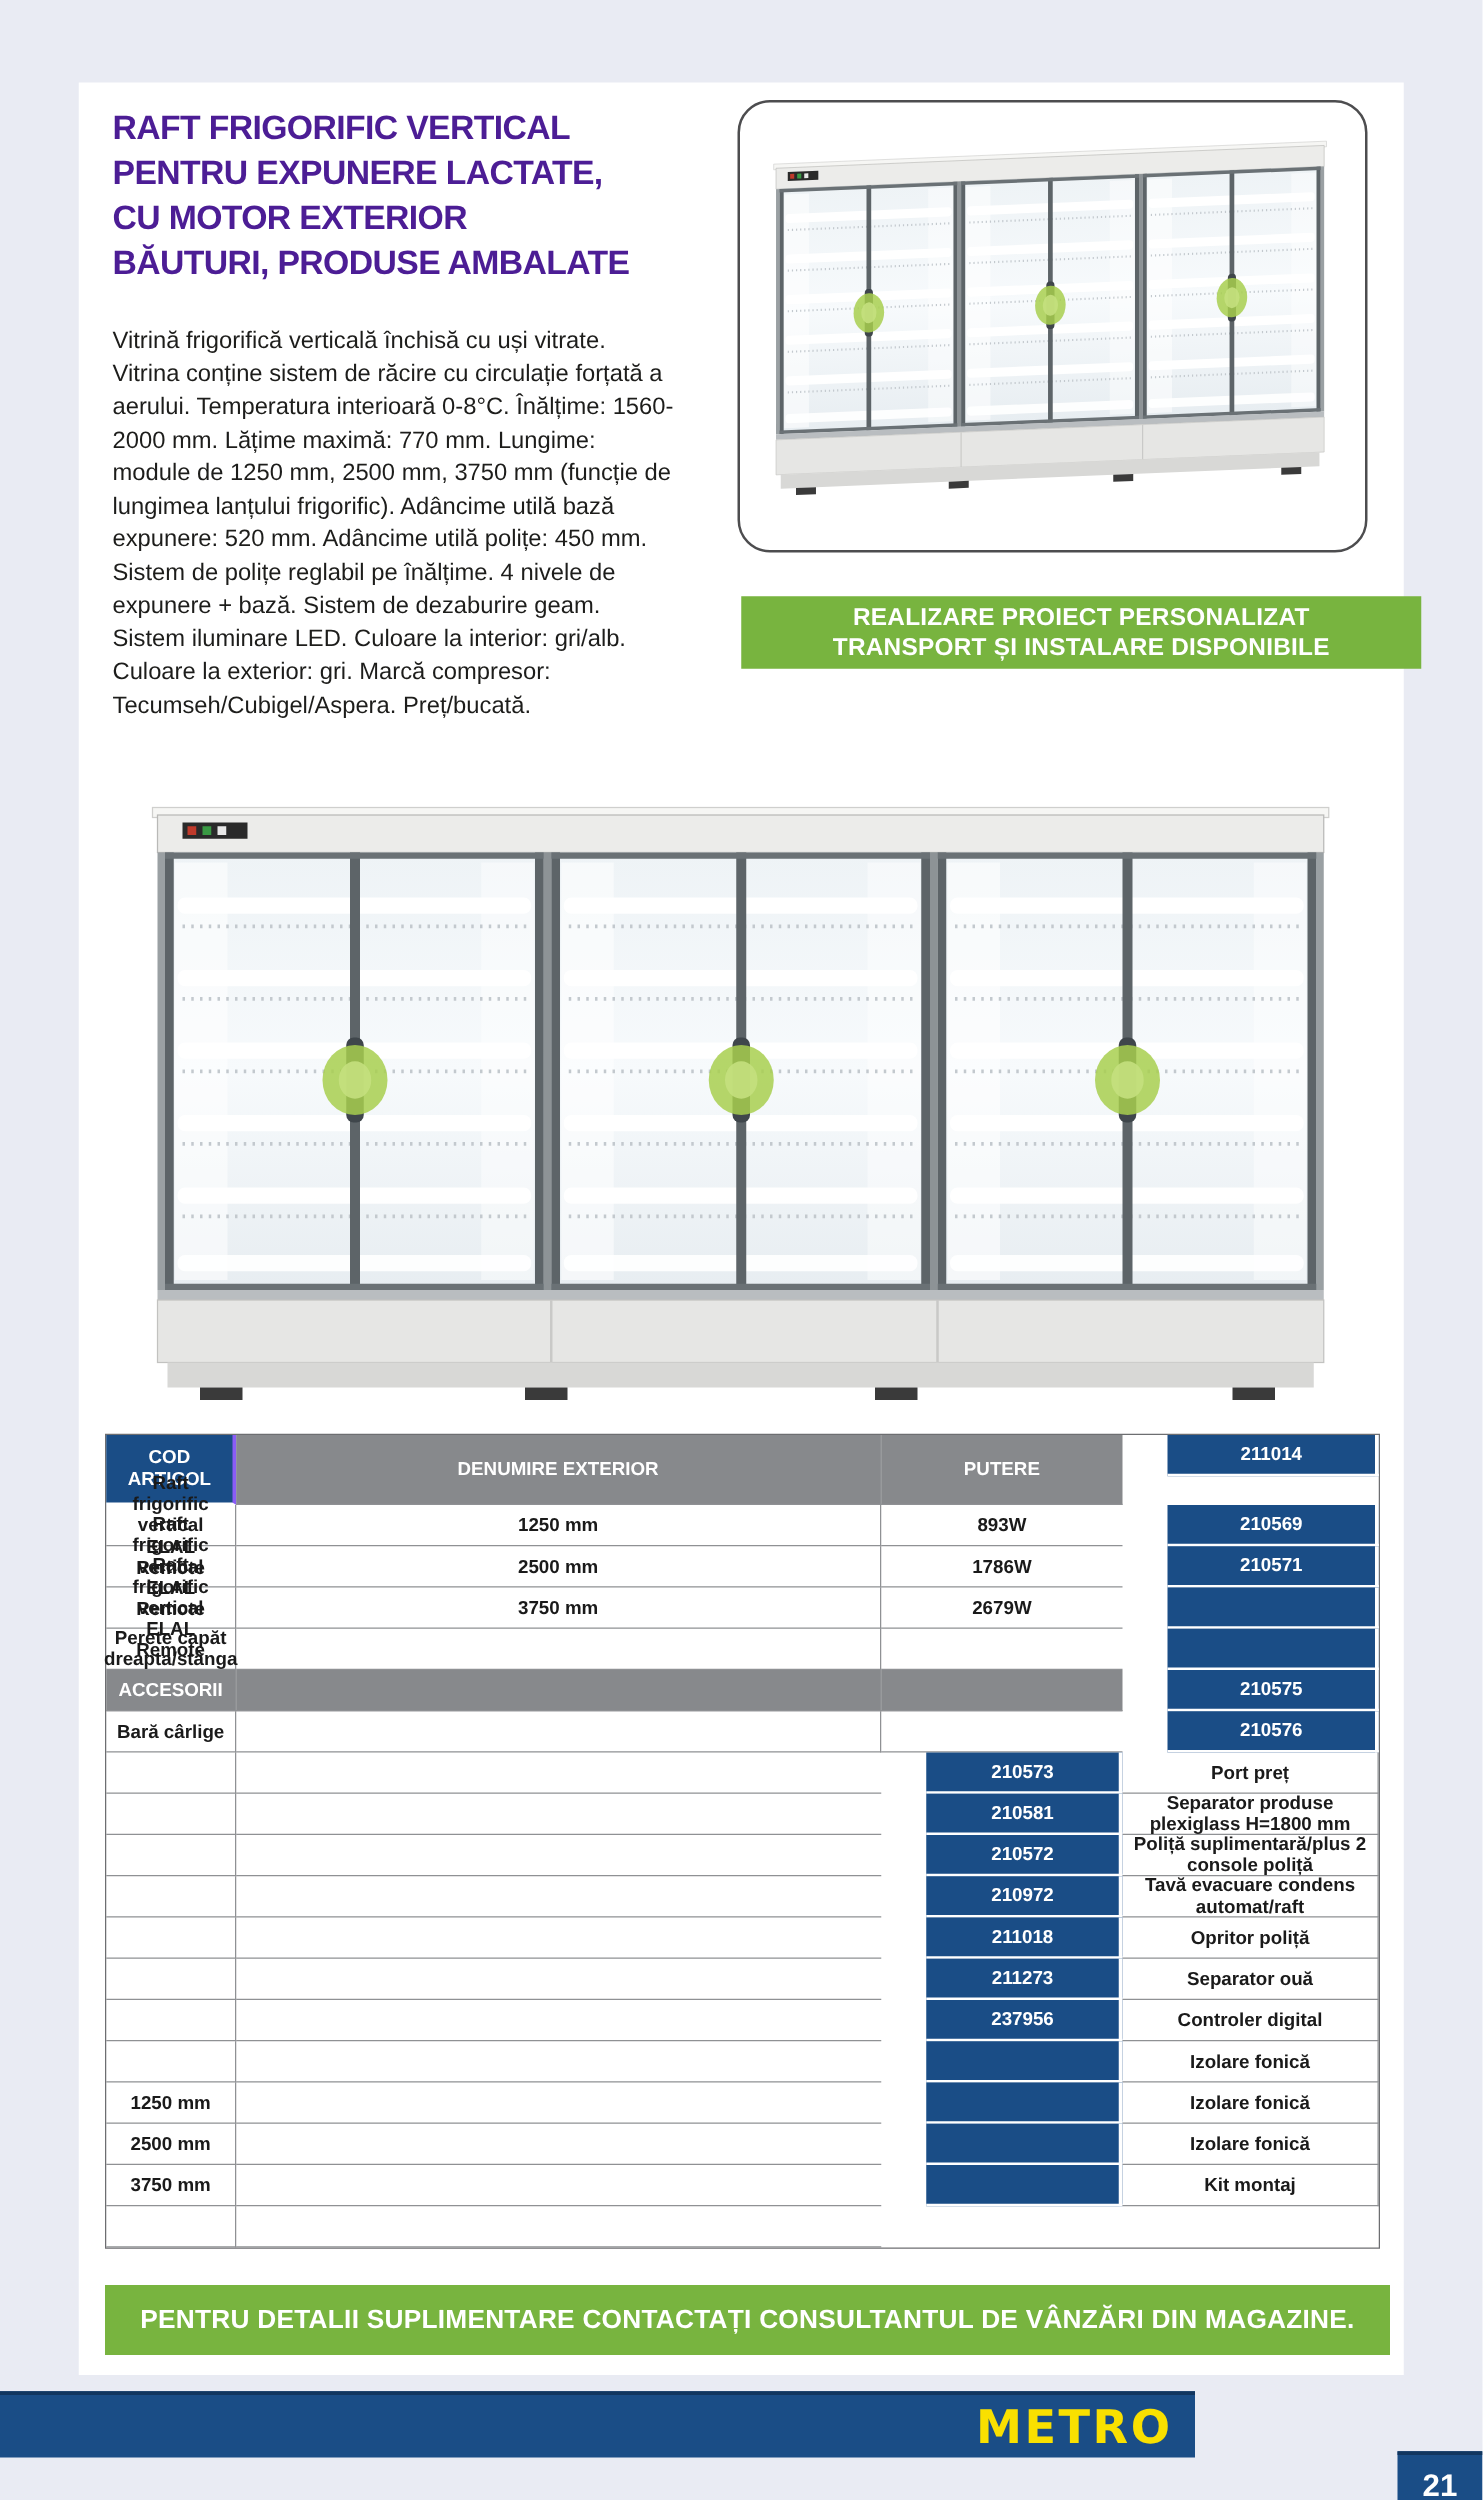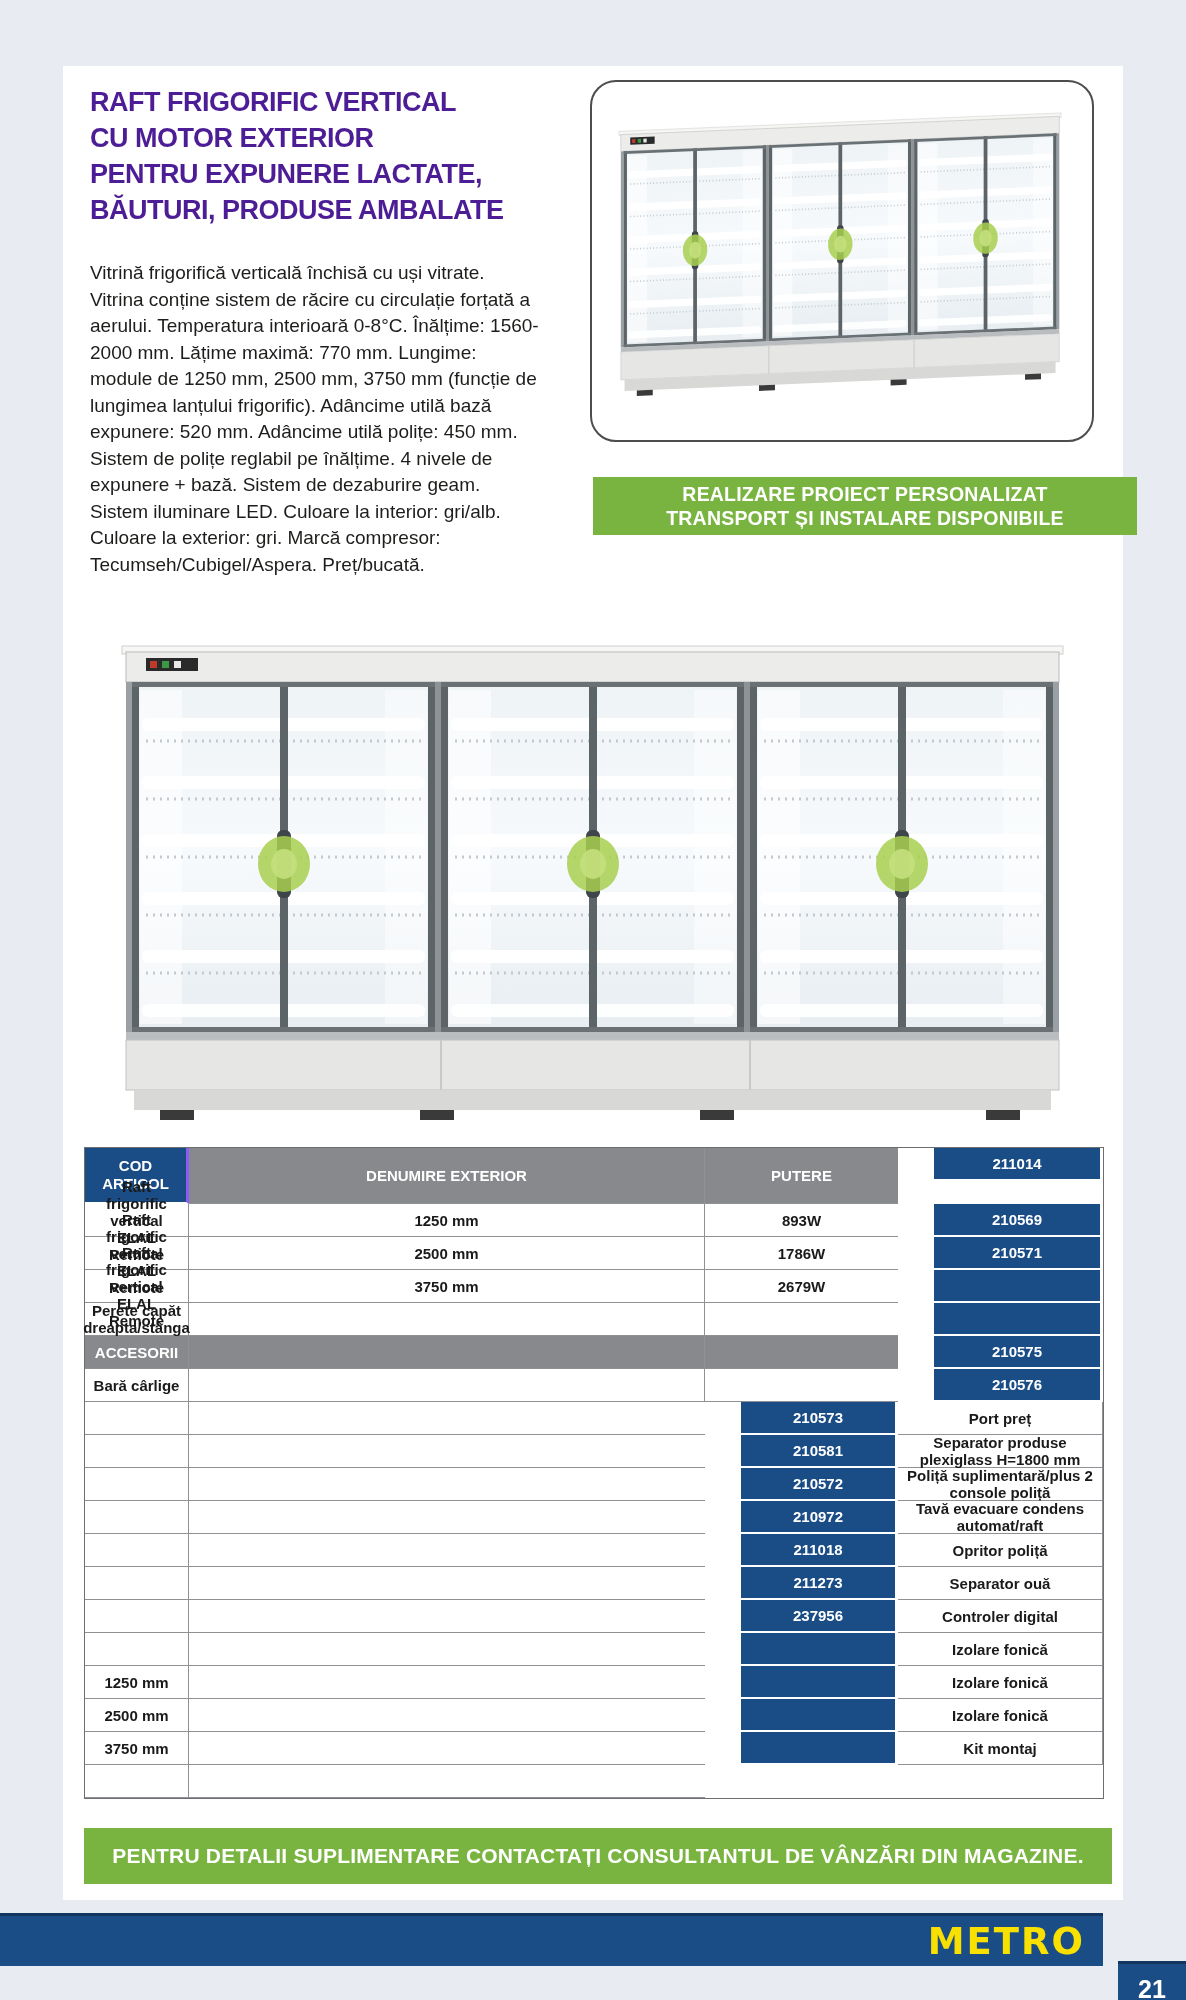--- a/index.html
+++ b/index.html
@@ -63,21 +63,21 @@
   .sec{background:#87898c;}
   .sec-label{background:#87898c;color:#ffffff;}
   
   .banner-bottom{
     position:absolute;left:21px;top:1762px;width:1028px;height:56px;
     background:#78b43f;color:#ffffff;font-size:21px;font-weight:bold;
     display:flex;align-items:center;justify-content:center;letter-spacing:0.2px;
   }
   
   .footer-bar{
-    position:absolute;left:0;top:1913px;width:1103px;height:53px;
+    position:absolute;left:0;top:1913px;width:956px;height:53px;
     background:#1a4d86;border-top:3px solid #12365f;box-sizing:border-box;
     display:flex;align-items:center;justify-content:flex-end;padding-right:18px;
   }
   .metro{
     color:#f9e000;font-size:37px;font-weight:bold;letter-spacing:2px;
     font-family:"DejaVu Sans", sans-serif;
   }
   .pagebox{
     position:absolute;left:1118px;top:1913px;width:68px;height:53px;
     background:#1a4d86;border-top:3px solid #12365f;box-sizing:border-box;
@@ -144,22 +144,22 @@
       <rect x="580" y="470" width="34" height="10" fill="#3a3a3a"></rect>
       <rect x="866" y="470" width="34" height="10" fill="#3a3a3a"></rect>
     </g>
   </defs>
 </svg>
 
 <div class="card">
 
   <div class="title">
     <div>RAFT FRIGORIFIC VERTICAL</div>
+    <div>PENTRU EXPUNERE LACTATE,</div>
     <div>CU MOTOR EXTERIOR</div>
-    <div>PENTRU EXPUNERE LACTATE,</div>
     <div>BĂUTURI, PRODUSE AMBALATE</div>
   </div>
 
   <div class="desc">Vitrină frigorifică verticală închisă cu uși vitrate. Vitrina conține sistem de răcire cu circulație forțată a aerului. Temperatura interioară 0-8°C. Înălțime: 1560-2000 mm. Lățime maximă: 770 mm. Lungime: module de 1250 mm, 2500 mm, 3750 mm (funcție de lungimea lanțului frigorific). Adâncime utilă bază expunere: 520 mm. Adâncime utilă polițe: 450 mm. Sistem de polițe reglabil pe înălțime. 4 nivele de expunere + bază. Sistem de dezaburire geam. Sistem iluminare LED. Culoare la interior: gri/alb. Culoare la exterior: gri. Marcă compresor: Tecumseh/Cubigel/Aspera. Preț/bucată.</div>
 
   <div class="imgbox">
     <svg width="496" height="354" viewBox="0 0 496 354">
       <g transform="translate(26,46) scale(0.47,0.56) skewY(-2)">
         <use href="#cabinet-front"></use>
       </g>

